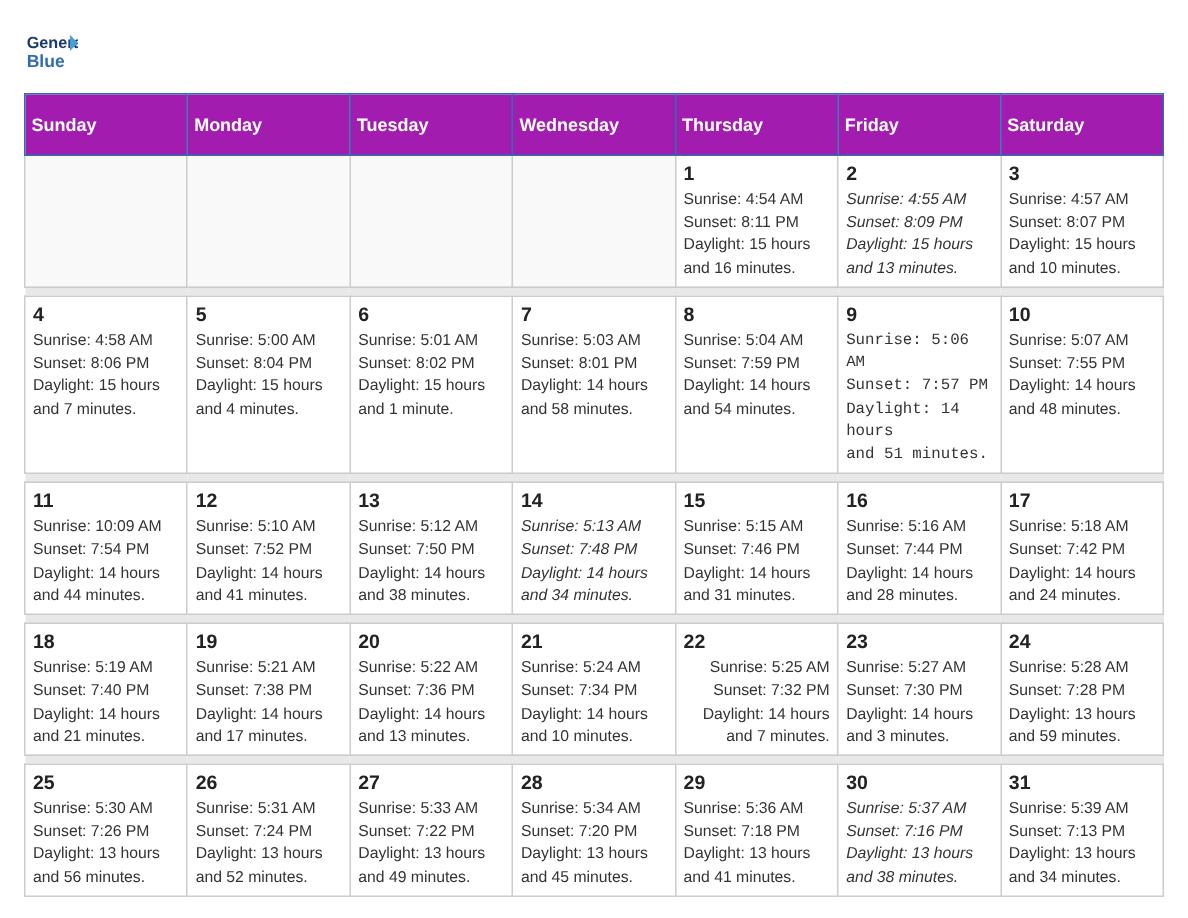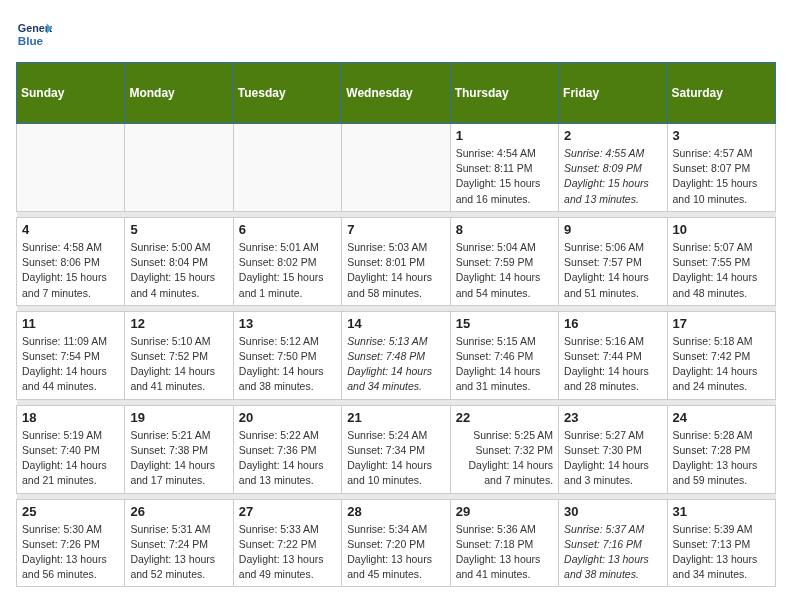--- a/index.html
+++ b/index.html
@@ -36,23 +36,23 @@
     .location-title {
       font-size: 16px;
       color: #555;
     }
     .calendar {
       width: 100%;
       border-collapse: collapse;
       font-size: 11px;
     }
     .calendar thead tr th {
-      background-color: #4d7c0f;
+      background-color: #a21caf;
       color: #fff;
-      padding: 23px 4px;
+      padding: 13px 4px;
       text-align: left;
       font-size: 12px;
       font-weight: bold;
       border: 1px solid #2e6db4;
     }
     .calendar tbody tr td {
       vertical-align: top;
       border: 1px solid #ccc;
       padding: 4px 5px;
       width: 108px;
@@ -181,21 +181,21 @@
         </td>
         <td>
           <div class="day-number">8</div>
           <div class="day-info" style="white-space: pre-line;">Sunrise: 5:04 AM
 Sunset: 7:59 PM
 Daylight: 14 hours
 and 54 minutes.</div>
         </td>
         <td>
           <div class="day-number">9</div>
-          <div class="day-info" style="white-space: pre-line;">Sunrise: 5:06 AM
+          <div class="day-info" style="white-space: pre-line; font-family: Liberation Mono, monospace;">Sunrise: 5:06 AM
 Sunset: 7:57 PM
 Daylight: 14 hours
 and 51 minutes.</div>
         </td>
         <td>
           <div class="day-number">10</div>
           <div class="day-info" style="white-space: pre-line;">Sunrise: 5:07 AM
 Sunset: 7:55 PM
 Daylight: 14 hours
 and 48 minutes.</div>
@@ -206,21 +206,21 @@
         <td></td>
         <td></td>
         <td></td>
         <td></td>
         <td></td>
         <td></td>
       </tr>
       <tr>
         <td>
           <div class="day-number">11</div>
-          <div class="day-info" style="white-space: pre-line;">Sunrise: 11:09 AM
+          <div class="day-info" style="white-space: pre-line;">Sunrise: 10:09 AM
 Sunset: 7:54 PM
 Daylight: 14 hours
 and 44 minutes.</div>
         </td>
         <td>
           <div class="day-number">12</div>
           <div class="day-info" style="white-space: pre-line;">Sunrise: 5:10 AM
 Sunset: 7:52 PM
 Daylight: 14 hours
 and 41 minutes.</div>

